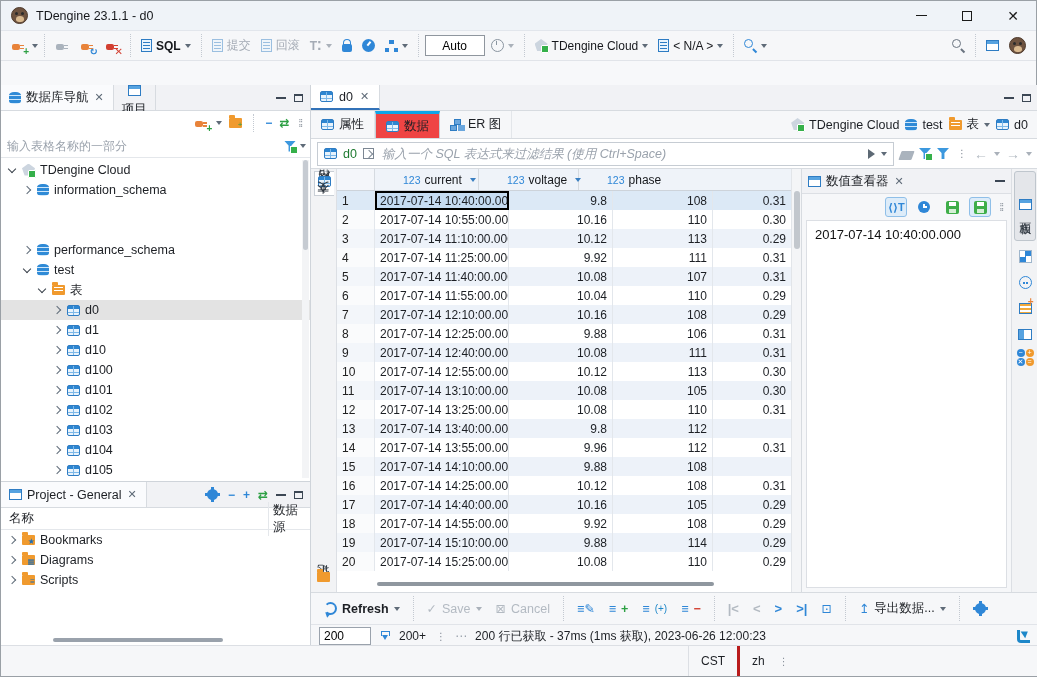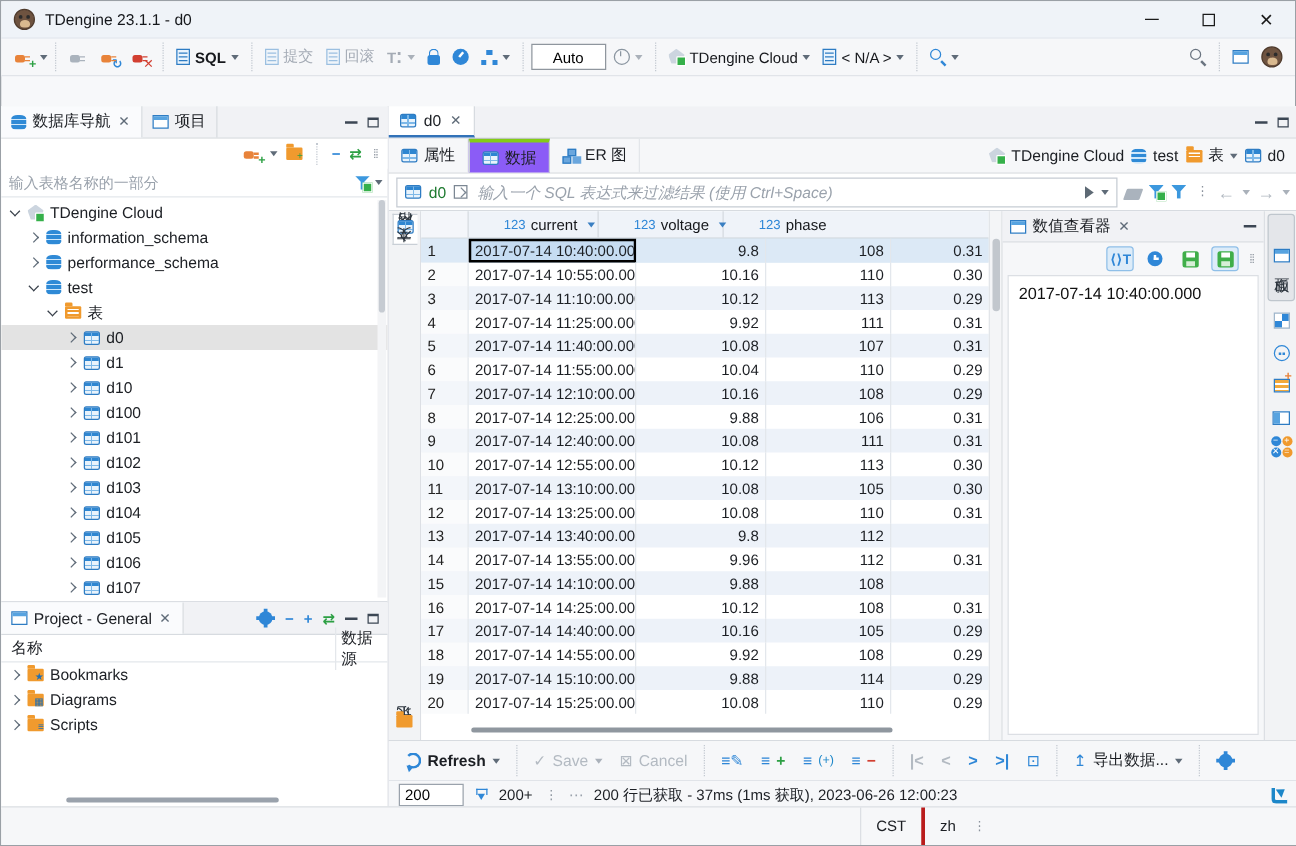--- a/index.html
+++ b/index.html
@@ -95,21 +95,21 @@
   .i-refresh::after{content:"";position:absolute;left:-4px;top:6px;border:3px solid transparent;border-right:5px solid #2f87d7;transform:rotate(40deg);}
   .mini-min{width:10px;height:2px;background:#3c4754;display:inline-block;}
   .mini-max{width:9px;height:8px;border:1px solid #3c4754;border-top-width:2px;display:inline-block;}
 
   
   .main{position:absolute;top:84px;left:0;width:1037px;height:562px;display:flex;background:#eceef1;}
   .leftcol{width:311px;display:flex;flex-direction:column;border-right:1px solid #cfd4da;}
   .panel{background:#fff;display:flex;flex-direction:column;}
   .view-tabbar{height:26px;background:#f1f2f5;border-bottom:1px solid #d7dbe0;display:flex;align-items:stretch;}
   .view-tab{display:flex;align-items:center;gap:5px;padding:0 8px;background:#fafbfd;border-right:1px solid #d7dbe0;font-size:12.5px;}
-  .view-tab.inactive{background:transparent;}
+  .view-tab.inactive{background:transparent;flex-direction:column;}
   .tab-close{color:#5f6b78;font-size:11px;padding:0 1px;}
   .viewbar-btns{margin-left:auto;display:flex;align-items:center;gap:8px;padding-right:7px;}
 
   
   .navigator{height:397px;border-bottom:1px solid #cfd4da;}
   .nav-toolbar{height:24px;display:flex;align-items:center;justify-content:flex-end;gap:7px;padding:0 6px;background:#fff;}
   .nav-filter{height:23px;display:flex;align-items:center;border-bottom:1px solid #e4e7eb;padding:0 4px;gap:4px;}
   .nav-filter input{flex:1;border:none;outline:none;font-size:12px;font-family:inherit;color:#333;}
   .nav-filter input::placeholder{color:#9aa2ac;}
   .tree{flex:1;overflow:hidden;position:relative;padding-top:2px;}
@@ -127,21 +127,21 @@
   .proj-row{height:20px;display:flex;align-items:center;gap:5px;padding-left:8px;font-size:12.5px;}
   .hscroll{position:absolute;left:4px;right:4px;bottom:4px;height:6px;}
   .hscroll .thumb{position:absolute;top:1px;height:4px;background:#9aa2ac;border-radius:2px;}
 
   
   .editor{flex:1;display:flex;flex-direction:column;background:#fff;}
   .ed-tabbar{height:26px;background:#f1f2f5;display:flex;align-items:stretch;border-bottom:1px solid #d7dbe0;}
   .ed-tab{display:flex;align-items:center;gap:6px;padding:0 9px;background:#fff;border-right:1px solid #d7dbe0;border-bottom:2px solid #3272b8;font-size:12.5px;}
   .ed-subtabs{height:28px;background:#f6f7f9;border-bottom:1px solid #d7dbe0;display:flex;align-items:stretch;}
   .sub-tab{display:flex;align-items:center;gap:5px;padding:0 10px;font-size:12.5px;border-right:1px solid #e3e6ea;}
-  .sub-tab.active{background:#8b5cf6;border-top:3px solid #84cc16;border-left:1px solid #c9cfd6;border-right:1px solid #c9cfd6;}
+  .sub-tab.active{background:#ef4444;border-top:3px solid #0ea5e9;border-left:1px solid #c9cfd6;border-right:1px solid #c9cfd6;}
   .breadcrumb{margin-left:auto;display:flex;align-items:center;gap:6px;padding-right:10px;}
   .bc-item{display:flex;align-items:center;gap:5px;font-size:12.5px;}
   
   .filterbar{height:30px;display:flex;align-items:center;border-bottom:1px solid #d7dbe0;padding:0 6px;gap:6px;background:#fff;}
   .fb-box{flex:1;height:24px;border:1px solid #c6ccd3;display:flex;align-items:center;gap:6px;padding:0 6px;background:#fff;}
   .fb-table{color:#1e7a30;font-size:12.5px;}
   .fb-box input{flex:1;border:none;outline:none;font-family:inherit;font-size:12.5px;}
   .fb-box input::placeholder{color:#9aa2ac;font-style:italic;}
   .play{width:0;height:0;border-top:5px solid transparent;border-bottom:5px solid transparent;border-left:7px solid #5d6974;}
 
@@ -368,21 +368,21 @@
           <div class="tree-row" style="padding-left: 8px;">
               <span class="chev d"></span>
               <span class="i i-conn"></span>
               <span>TDengine Cloud</span>
             </div>
             <div class="tree-row" style="padding-left: 23px;">
               <span class="chev r"></span>
               <span class="i i-db"></span>
               <span>information_schema</span>
             </div>
-            <div class="tree-row" style="padding-left: 23px;">
+            <div class="tree-row" style="padding-left: 23px; margin-top: 40px;">
               <span class="chev r"></span>
               <span class="i i-db"></span>
               <span>performance_schema</span>
             </div>
             <div class="tree-row" style="padding-left: 23px;">
               <span class="chev d"></span>
               <span class="i i-db"></span>
               <span>test</span>
             </div>
             <div class="tree-row" style="padding-left: 38px;">

